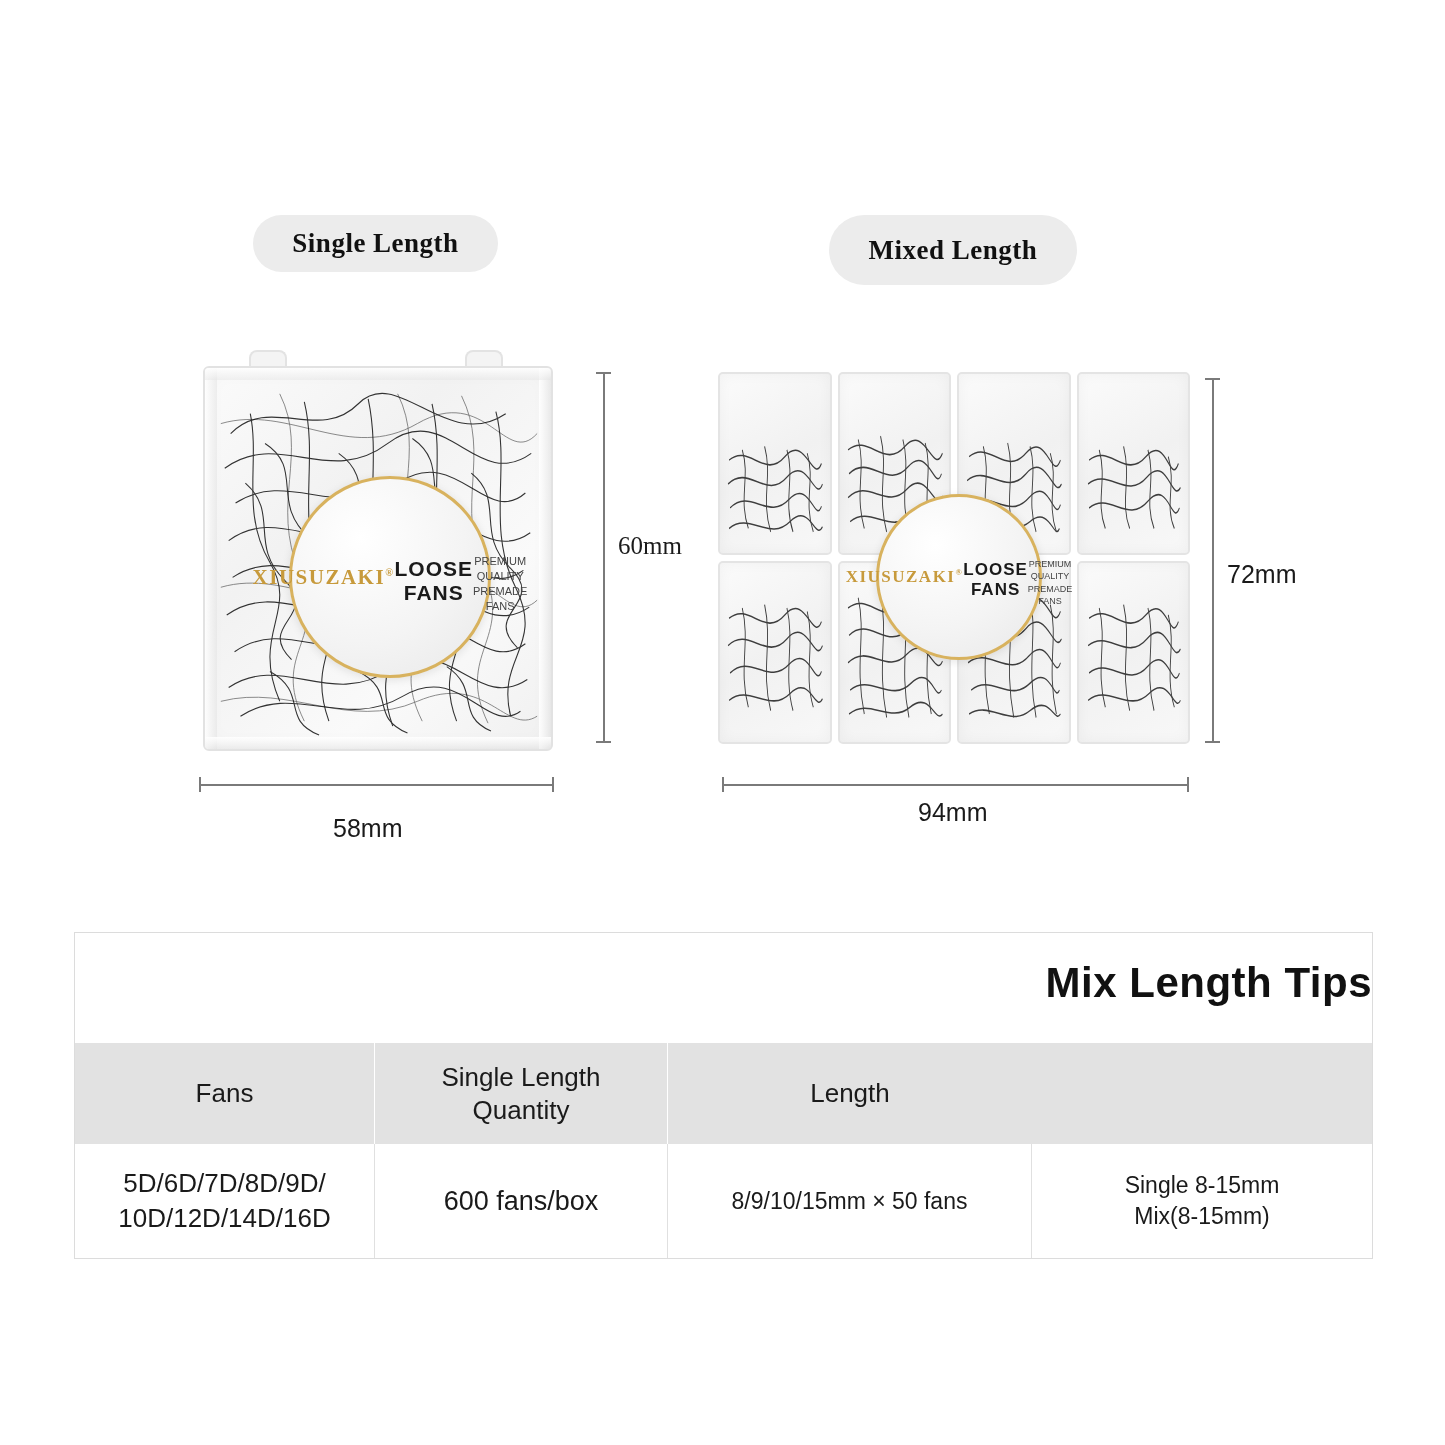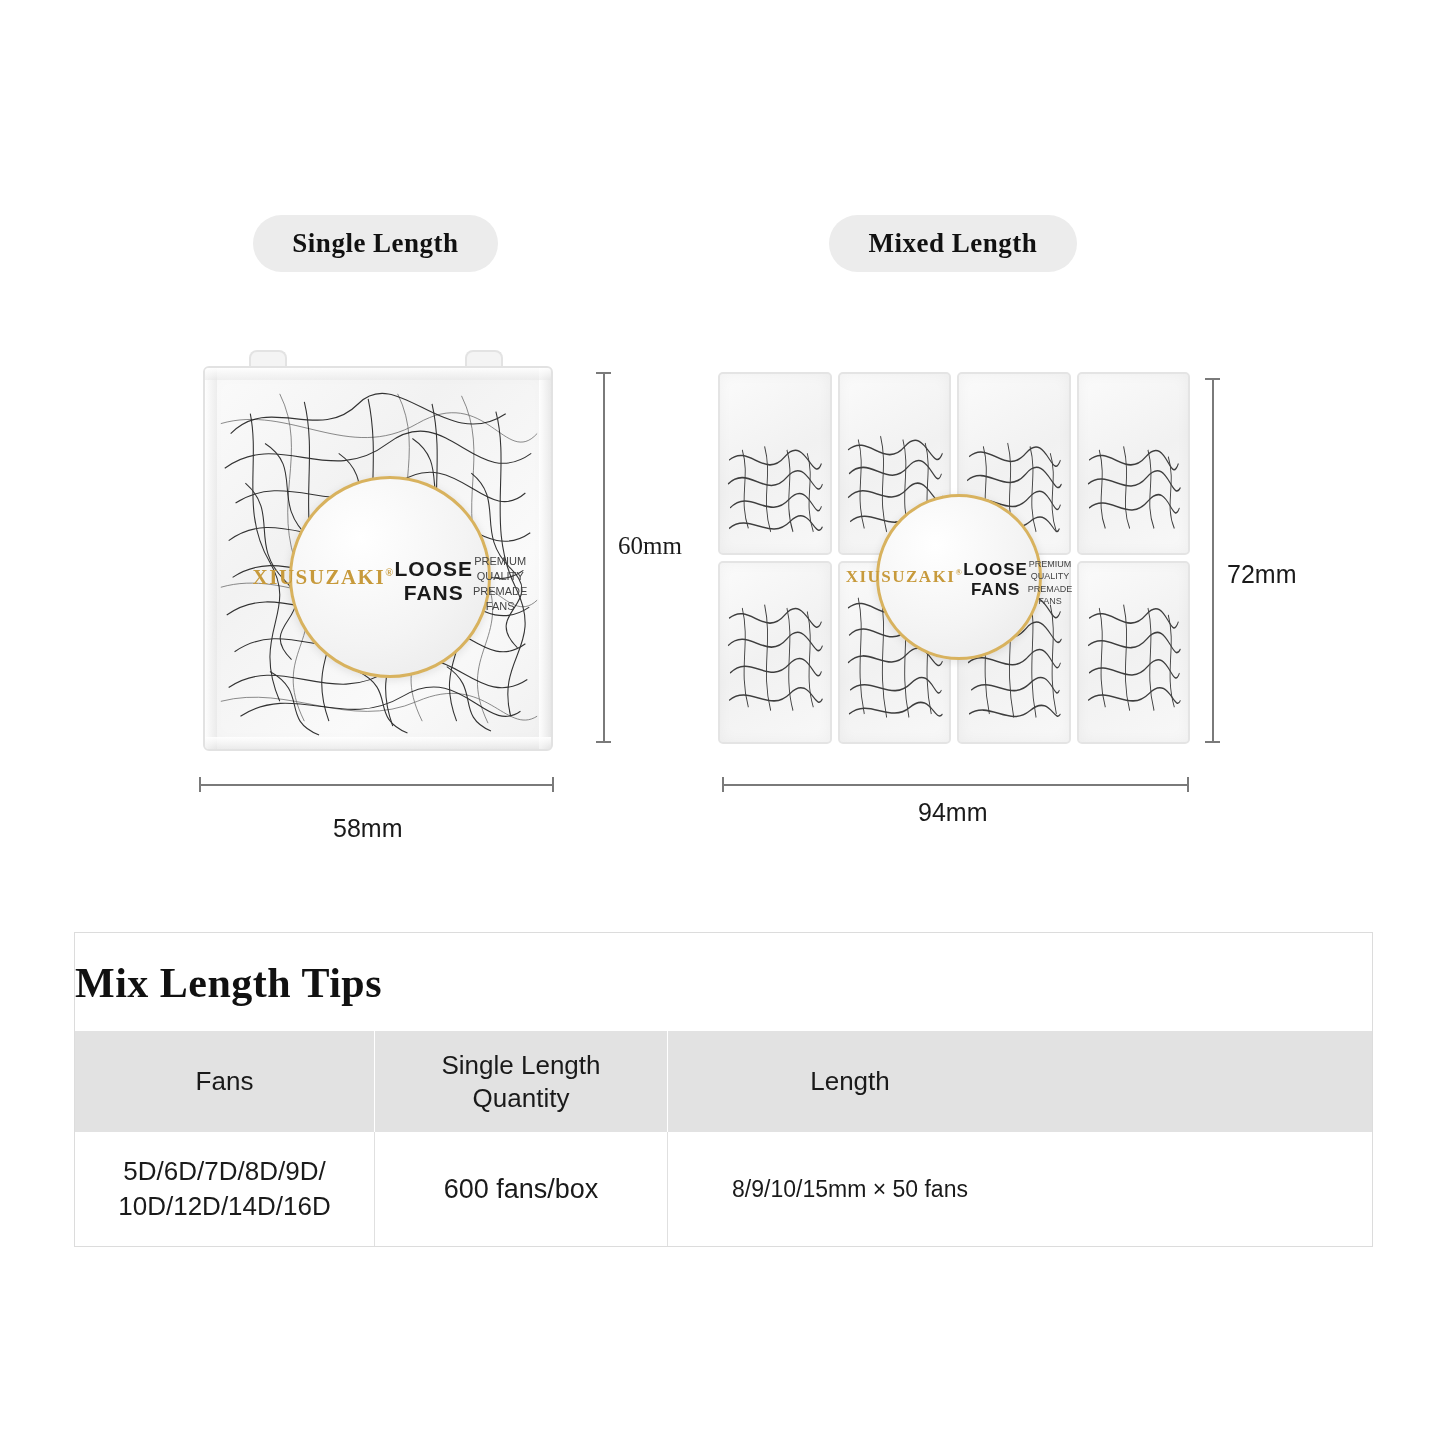--- a/index.html
+++ b/index.html
@@ -24,21 +24,21 @@
     display: flex;
     align-items: center;
     justify-content: center;
     font-family: "Liberation Serif", serif;
     font-size: 27px;
     font-weight: 700;
     letter-spacing: 0.5px;
     color: #111;
   }
   #pill-single { left: 253px; top: 215px; width: 245px; height: 57px; }
-  #pill-mixed  { left: 829px; top: 215px; width: 248px; height: 57px; }
+  #pill-mixed  { left: 829px; top: 215px; width: 248px; height: 70px; }
 
   
   .panel { position: absolute; }
 
   
   #single-box {
     left: 203px; top: 366px; width: 350px; height: 385px;
   }
   .case {
     position: absolute;
@@ -169,25 +169,25 @@
   
   #tips-table {
     position: absolute;
     left: 74px;
     top: 932px;
     width: 1297px;
     border: 1px solid #dcdcdc;
     background: #ffffff;
   }
   .tbl-title {
-    text-align: left;
-    font-family: Liberation Serif, serif;
+    text-align: right;
+    font-family: Liberation Sans, sans-serif;
     font-size: 42px;
     font-weight: 700;
-    padding: 26px 0 24px;
+    padding: 26px 0 36px;
     letter-spacing: 0.5px;
     color: #111;
   }
   .tbl-row {
     display: grid;
     grid-template-columns: 300px 293px 364px 340px;
   }
   .tbl-head {
     background: #e2e2e2;
   }
@@ -470,14 +470,18 @@
     <div class="cell-b f-21">
       <div>5D/6D/7D/8D/9D/</div>
       <div>10D/12D/14D/16D</div>
     </div>
     <div class="cell-b f-27">
       <div>600 fans/box</div>
     </div>
     <div class="cell-b f-23">
       <div>8/9/10/15mm × 50 fans</div>
     </div>
+    <div class="cell-b f-23">
+      <div>Single 8-15mm</div>
+      <div>Mix(8-15mm)</div>
+    </div>
   </div>
 </div>
 
 </body></html>

